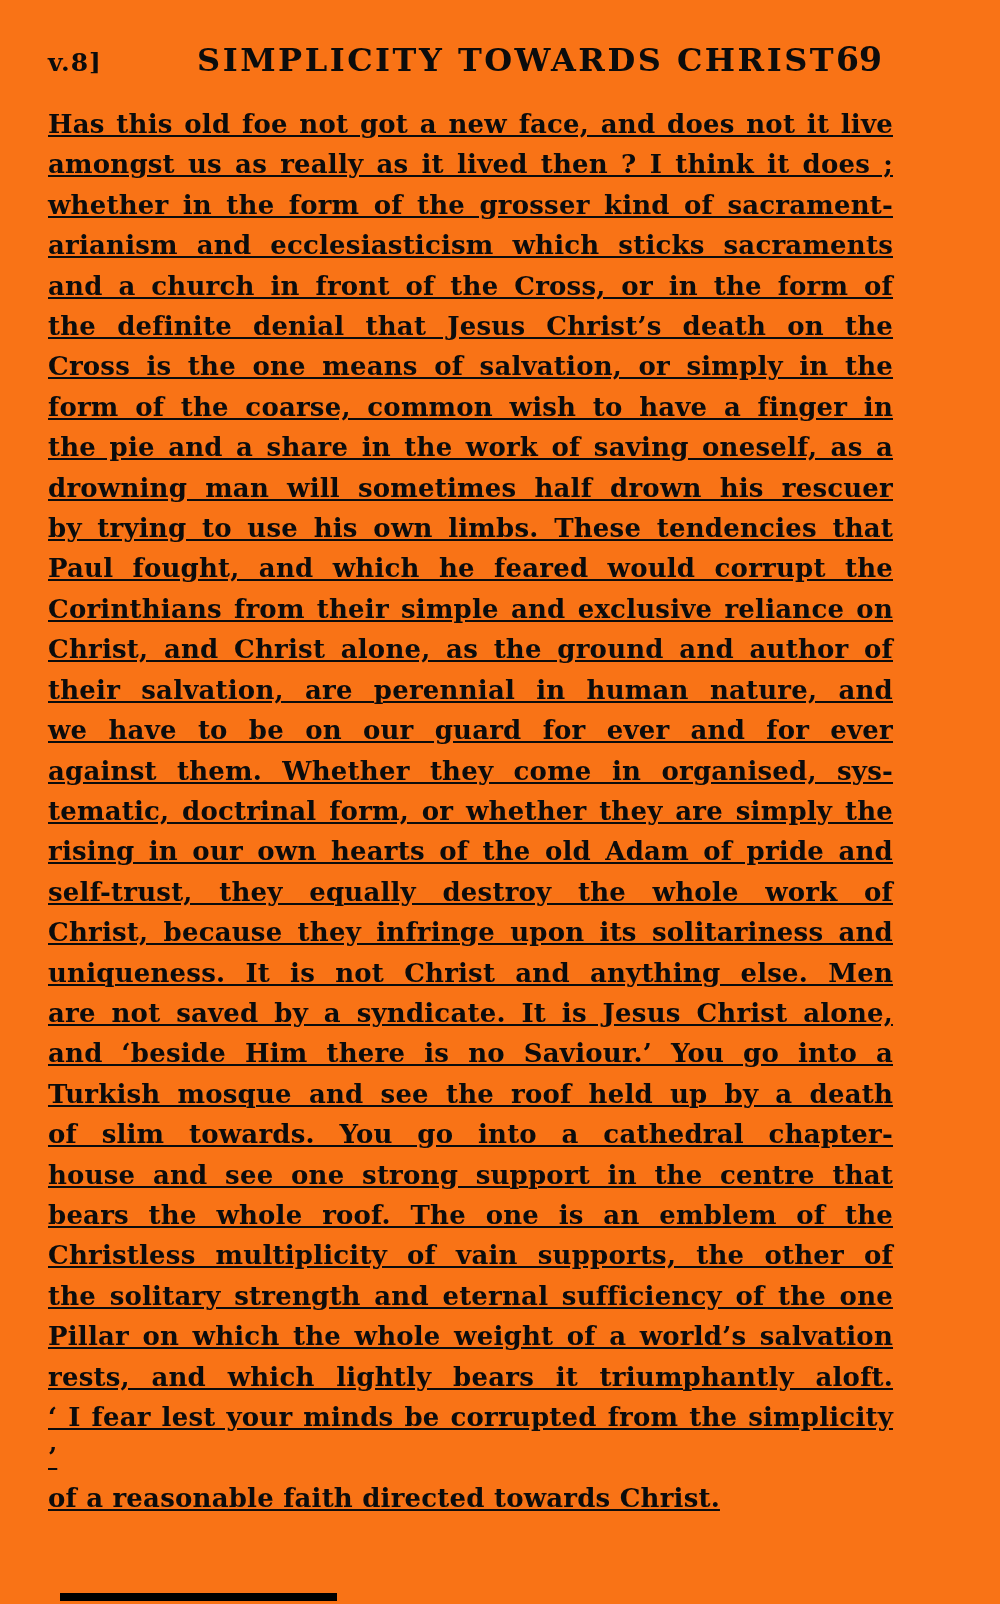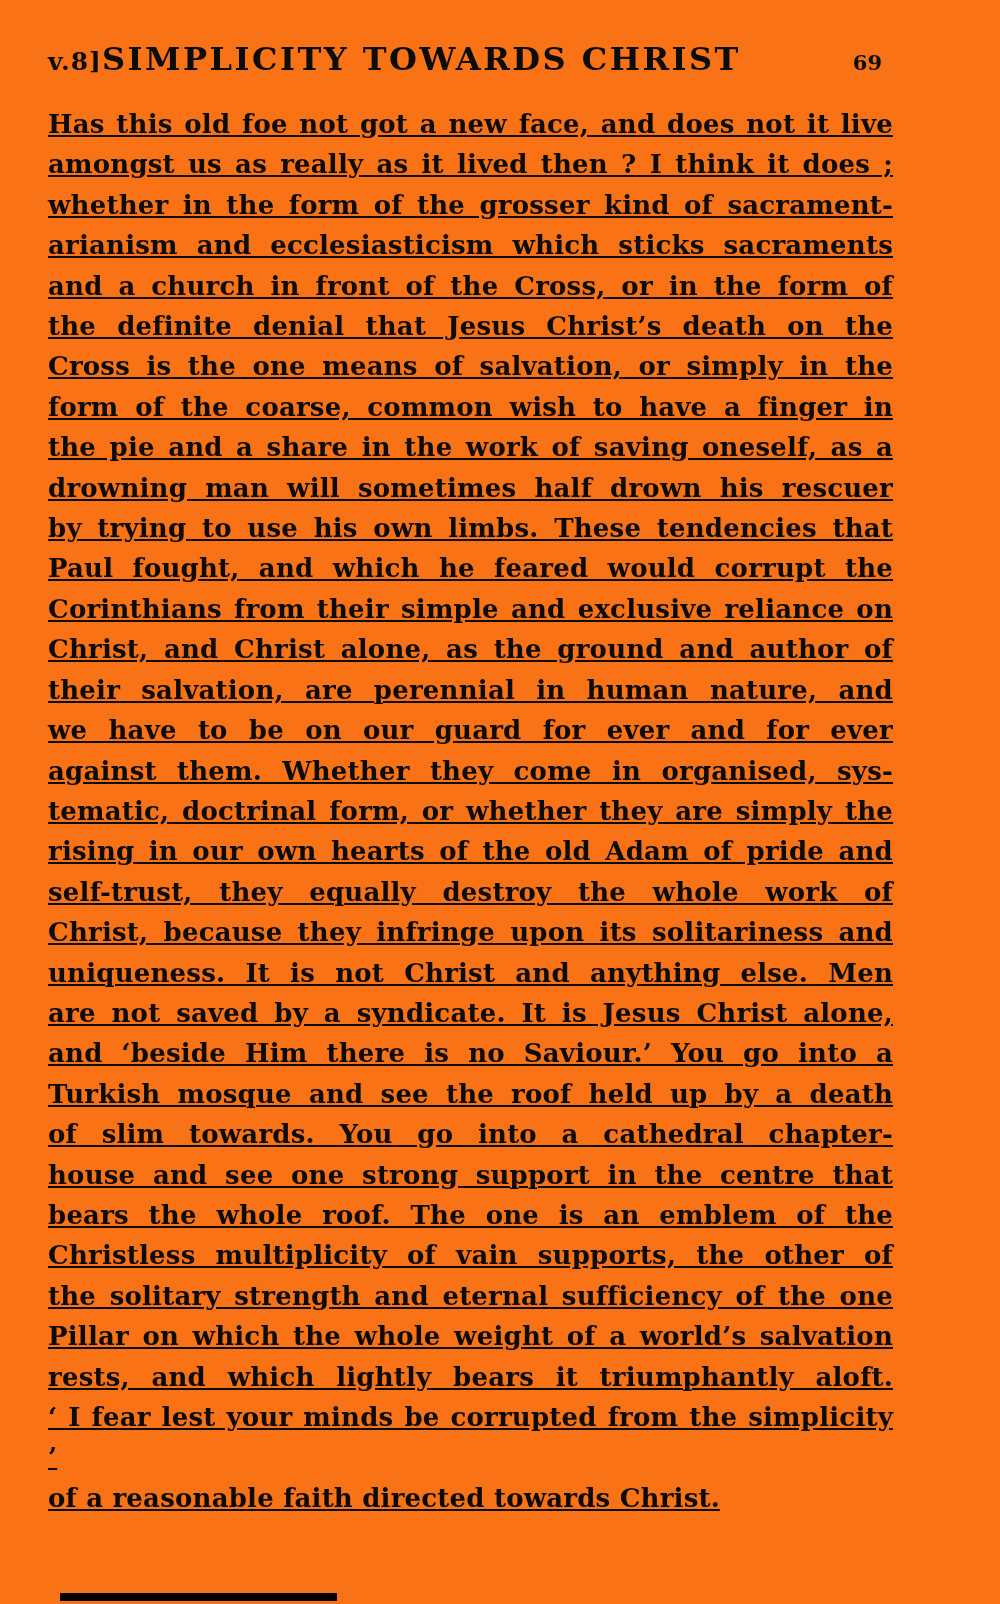--- a/index.html
+++ b/index.html
@@ -16,22 +16,22 @@
   .header {
     position: absolute;
     top: 40px;
     left: 48px;
     right: 118px;
     display: flex;
     align-items: baseline;
     font-weight: bold;
   }
   .marker  { font-size: 25px; letter-spacing: 1px; white-space: nowrap; }
-  .title   { flex: 1; text-align: left; font-size: 32px; letter-spacing: 2.5px; white-space: nowrap; }
-  .pagenum { font-size: 21px; white-space: nowrap; }
+  .title   { flex: 1; text-align: right; font-size: 32px; letter-spacing: 2.5px; white-space: nowrap; }
+  .pagenum { font-size: 33px; white-space: nowrap; }
   .body {
     position: absolute;
     top: 104px;
     left: 48px;
     width: 845px;
     text-decoration: underline;
   }
   .line {
     font-size: 26px;
     font-weight: bold;

